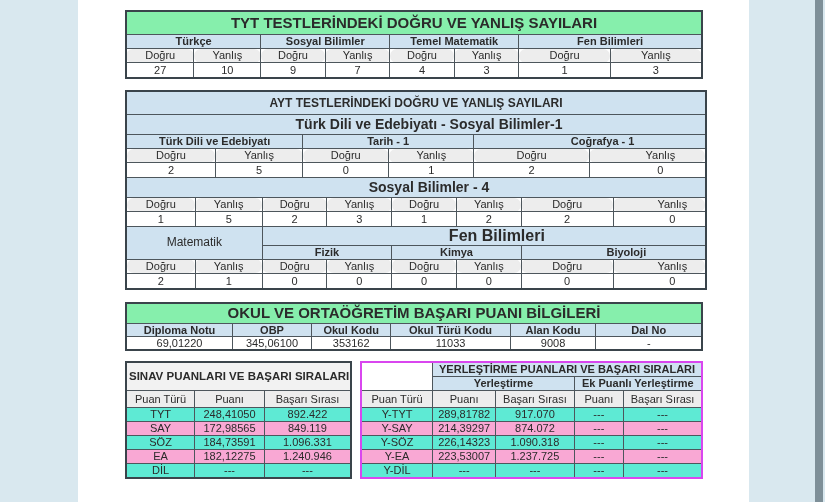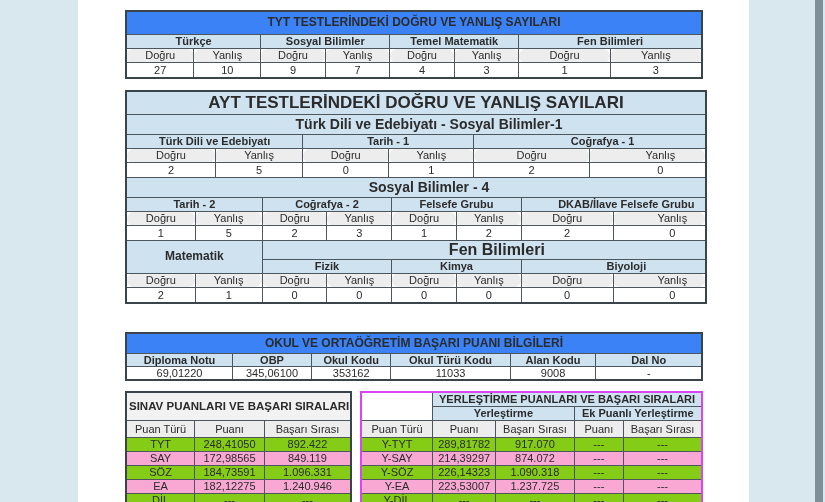--- a/index.html
+++ b/index.html
@@ -6,54 +6,54 @@
   body { background:#d9e8ef; font-family:"Liberation Sans", sans-serif; }
   .screen { position:relative; width:825px; height:502px; background:#d9e8ef; overflow:hidden; }
   .panel { position:absolute; left:78px; top:0; width:671px; height:502px; background:#ffffff; }
   .scrollbar { position:absolute; left:815px; top:0; width:8px; height:502px; background:#7e8f98; }
 
   .t { border-collapse:collapse; table-layout:fixed; background:#fff; font-size:11px;
        color:#2b2b2b; text-align:center; width:578px; margin-left:47px; }
   .t td { border:1px solid #4d565c; padding:0 2px; height:14px; line-height:1.1; overflow:hidden; white-space:nowrap; }
 
   .outer { border:2px solid #3a444b; }
-  .row-title td   { background:#3b82f6; font-weight:bold; font-size:12px; height:22px; }
+  .row-title td   { background:#86efac; font-weight:bold; font-size:15px; height:22px; }
   .row-sectitle td{ background:#cfe2f0; font-weight:bold; font-size:14px; height:19px; }
   .row-ghead td   { background:#cfe2f0; font-weight:bold; font-size:11px; height:13px; }
   .row-lbl td     { background:#ededed; height:13px;border-radius:7px; }
   .row-data td    { background:#ffffff; height:14px; }
 
   
   .ayt-wrap { width:578px; margin:11px 0 0 47px; border:2px solid #3a444b; background:#fff; }
-  .ayt-title { background:#cfe2f0; font-weight:bold; font-size:17px; height:22px; line-height:22px;
+  .ayt-title { background:#cfe2f0; font-weight:bold; font-size:12px; height:22px; line-height:22px;
                text-align:center; color:#2b2b2b; border-bottom:1px solid #4d565c; }
   .ayt-wrap .t { width:100%; margin:0; border:none; }
   .ayt-wrap .t tr td:first-child { border-left:none; }
   .ayt-wrap .t tr td:last-child { border-right:none;padding-left:28px; }
   .ayt-wrap .t tr:first-child td { border-top:none; }
   .ayt-wrap .t.last tr:last-child td { border-bottom:none; }
-  .cell-mat { background:#cfe2f0; font-weight:bold; font-size:12px; }
+  .cell-mat { background:#cfe2f0; font-weight:normal; font-size:12px; }
   .cell-fen { background:#cfe2f0; font-weight:bold; font-size:16px; height:21px; }
 
   .mt-tyt  { margin-top:10px; }
-  .mt-okul { margin-top:28px; }
+  .mt-okul { margin-top:12px; }
   .okul .row-title td { height:19px; }
   .okul .row-ghead td { height:12px; }
   .okul .row-data td  { height:12px; }
 
   
   .bottom { display:flex; gap:8px; margin:10px 0 0 47px; width:578px;align-items:center; }
   .bt { border-collapse:collapse; table-layout:fixed; background:#fff; font-size:11px; color:#2b2b2b; text-align:center; }
   .bt td { border:1px solid #4d565c; padding:0 2px; line-height:1.1; overflow:hidden; white-space:nowrap; }
   .sinav { width:227px; border:2px solid #3a444b; }
   .yer   { width:343px; border:2px solid #d946ef; }
   .btitle td { background:#f2f2f2; font-weight:bold; font-size:11.5px; height:27px; }
   .bhead td  { background:#ededed; height:16px; }
   .bdata td  { height:13px; background:#f9a8d4; }
-  .bdata.alt td { background:#84cc16; }
+  .bdata.alt td { background:#5eead4; }
   .ytitle { background:#cfe2f0; font-weight:bold; height:13px; }
   .ysub   { background:#cfe2f0; font-weight:bold; height:13px; }
   .yempty { background:#ffffff; }
 </style>
 </head>
 <body>
 
 <div class="screen">
   <div class="panel">
 
@@ -149,26 +149,20 @@
             <col style="width:11.2%">
             <col style="width:11.2%">
             <col style="width:11.2%">
             <col style="width:15.9%">
             <col style="width:15.9%">
           </colgroup>
         <tbody>
             <tr class="row-sectitle">
           <td colspan="8">Sosyal Bilimler - 4</td>
         </tr>
-        <tr class="row-ghead">
-          <td colspan="2">Tarih - 2</td>
-          <td colspan="2">Coğrafya - 2</td>
-          <td colspan="2">Felsefe Grubu</td>
-          <td colspan="2">DKAB/İlave Felsefe Grubu</td>
-        </tr>
         <tr class="row-lbl">
           <td>Doğru</td>
           <td>Yanlış</td>
           <td>Doğru</td>
           <td>Yanlış</td>
           <td>Doğru</td>
           <td>Yanlış</td>
           <td>Doğru</td>
           <td>Yanlış</td>
         </tr>

